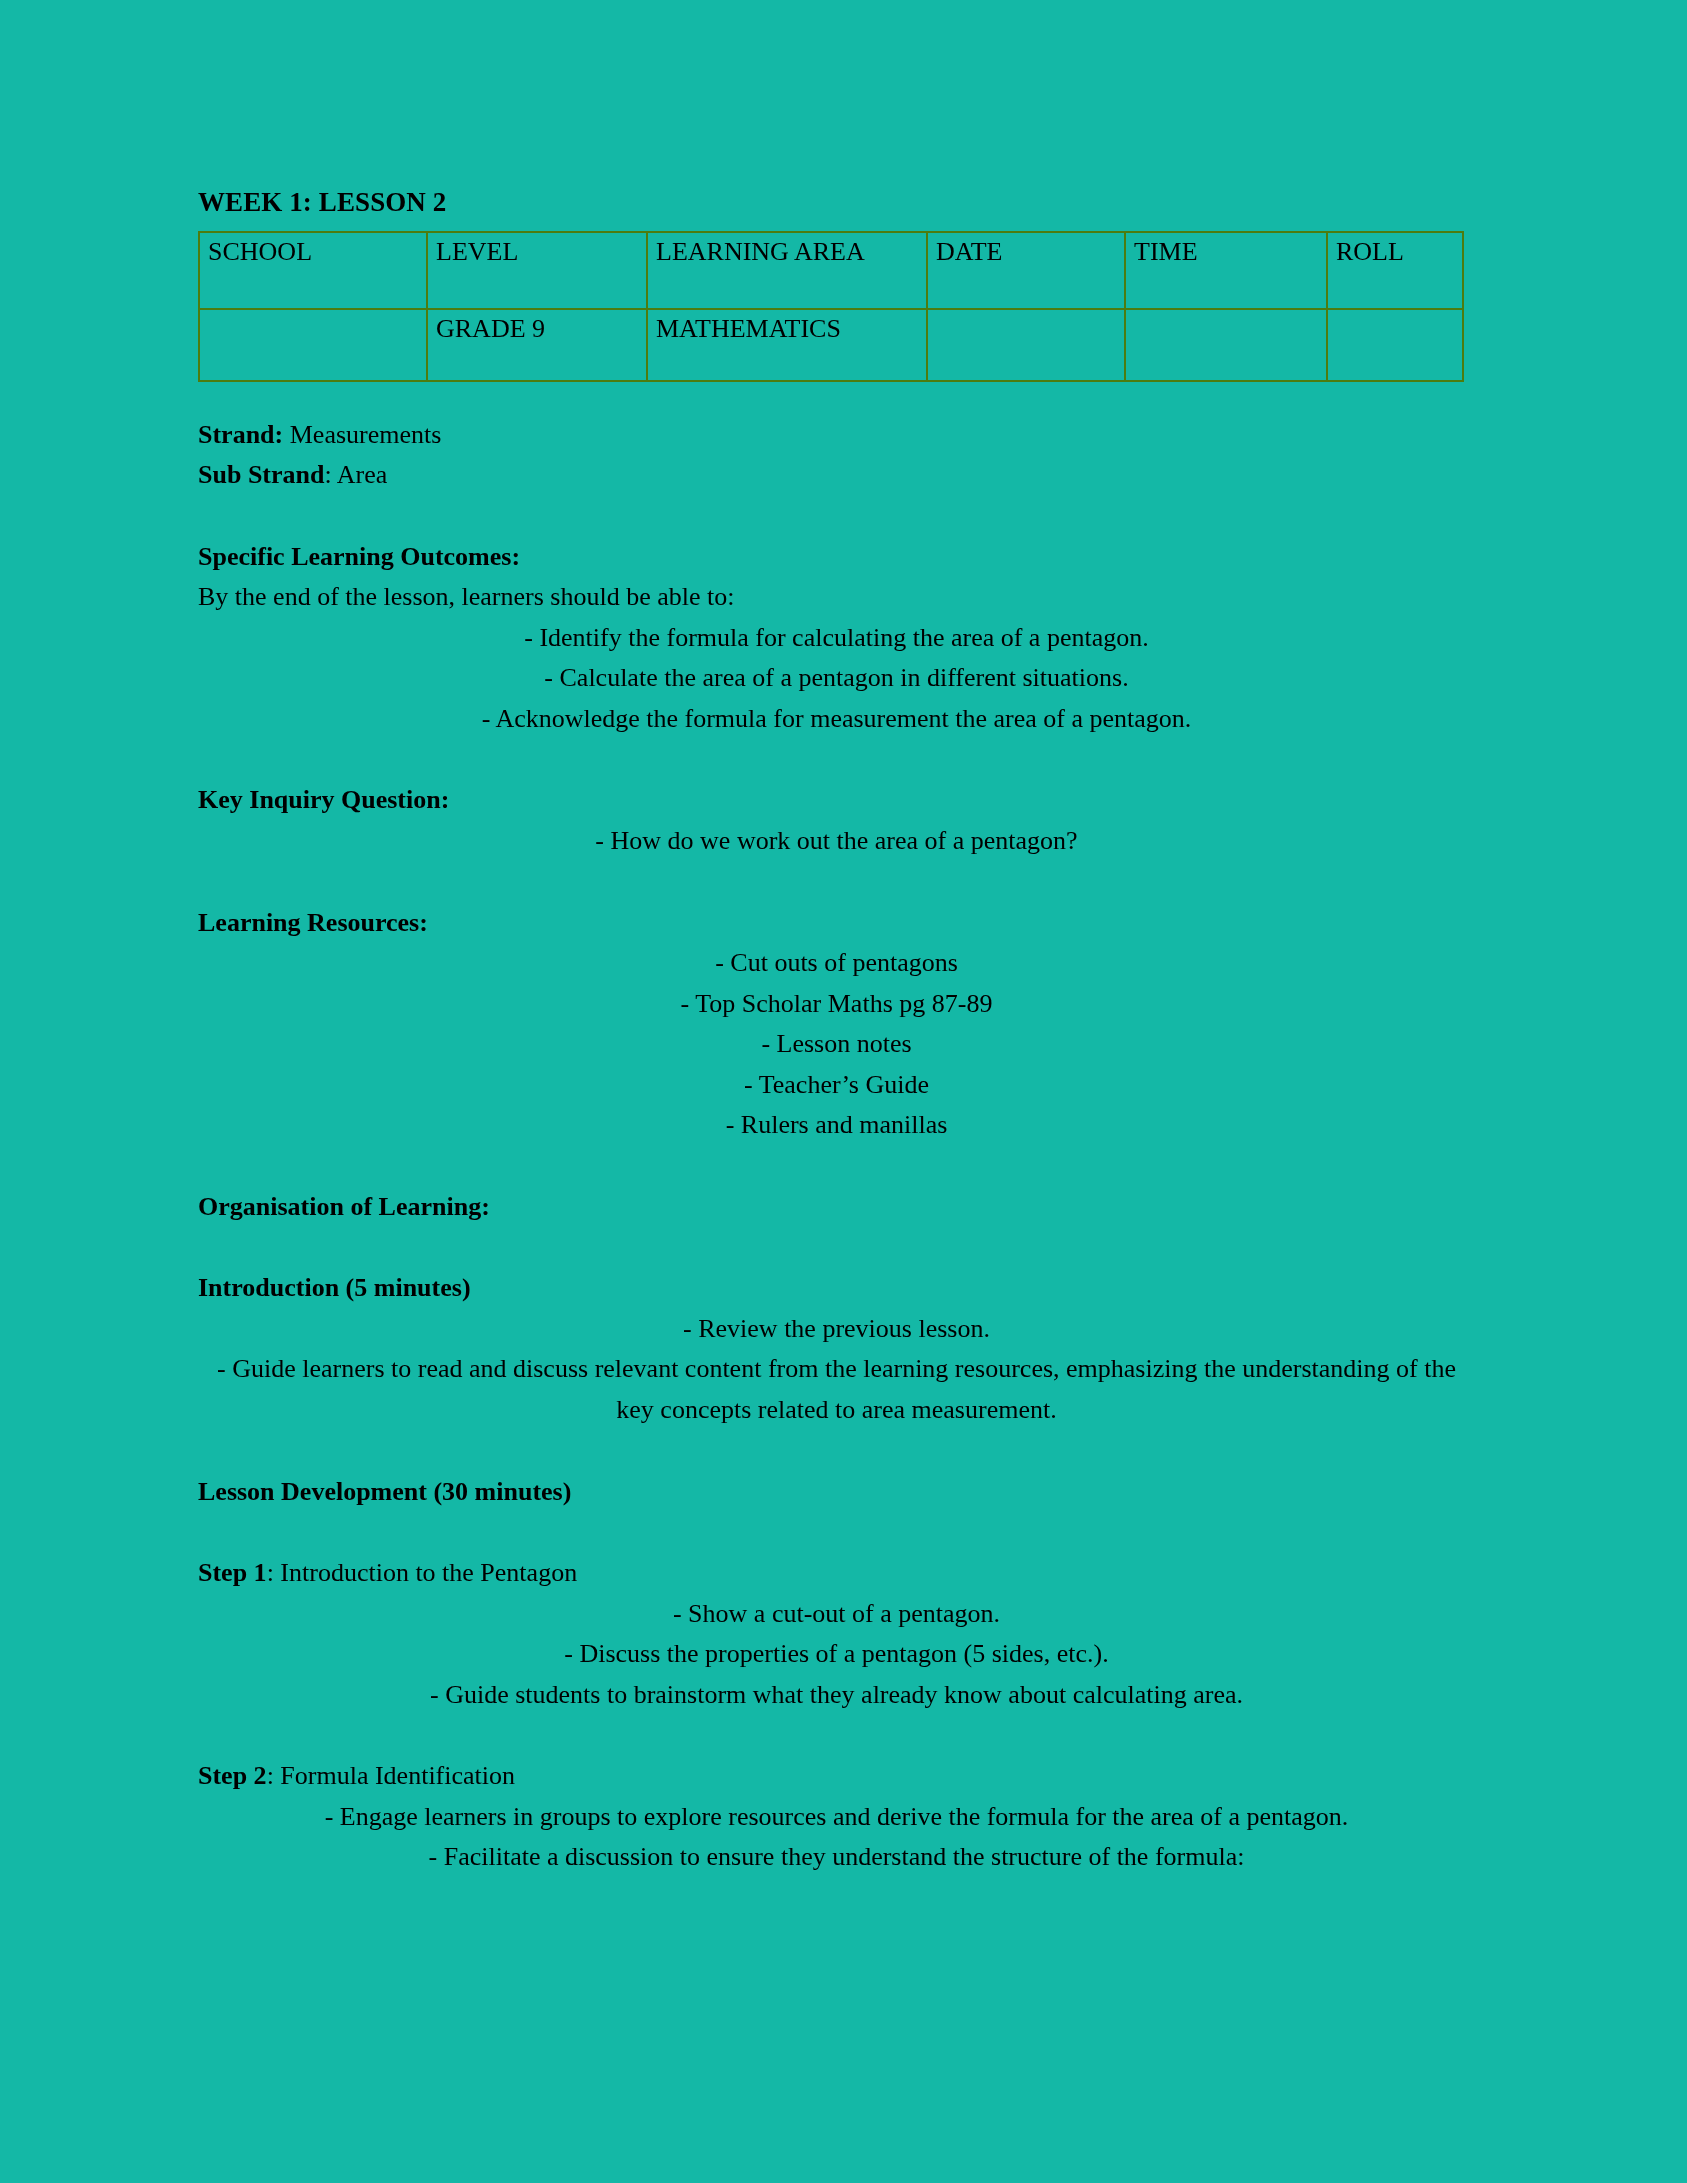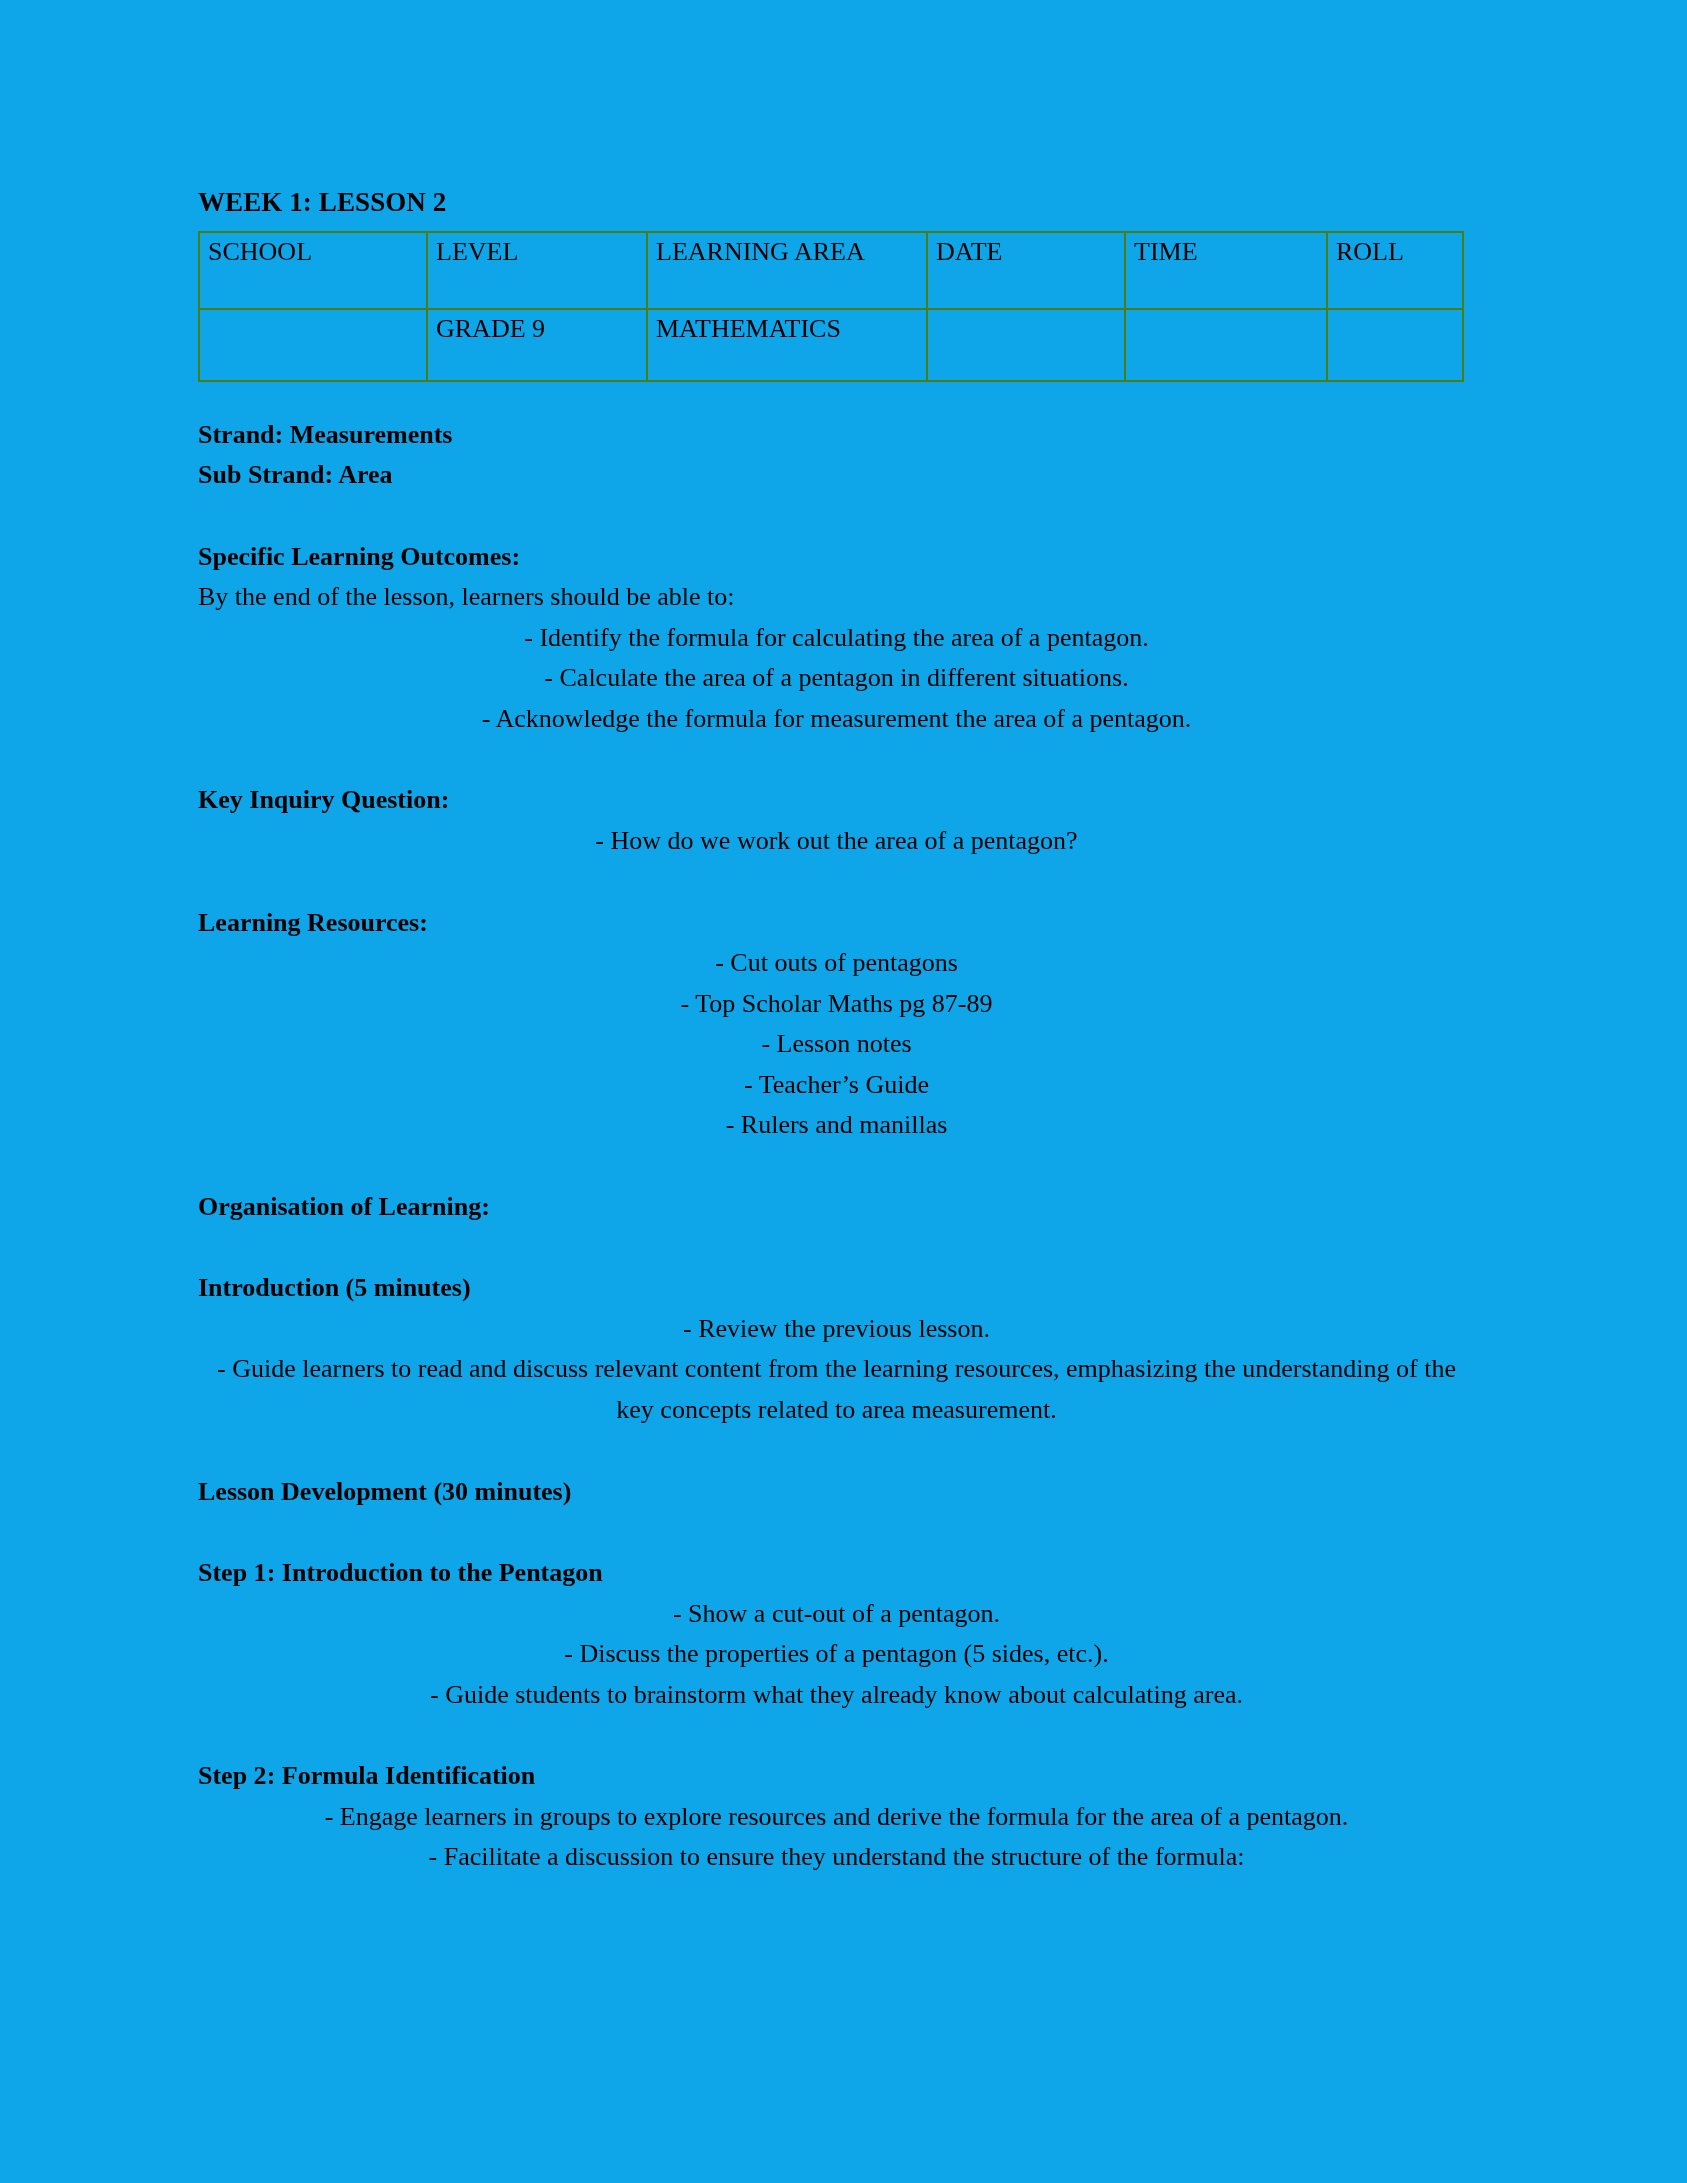--- a/index.html
+++ b/index.html
@@ -13,21 +13,21 @@
     height: 2183px;
     font-family: "Liberation Serif", "DejaVu Serif", serif;
     color: #000000;
     -webkit-font-smoothing: antialiased;
   }
 
   .page {
     position: relative;
     width: 1687px;
     height: 2183px;
-    background: #0ea5e9;
+    background: #14b8a6;
     box-sizing: border-box;
     padding: 189px 198px 0 198px;
   }
 
   .doc-title {
     font-size: 27px;
     font-weight: bold;
     line-height: 1.0;
     letter-spacing: 0.1px;
     margin: 0 0 14.6px 0;
@@ -66,21 +66,21 @@
   }
 
   .para {
     margin: 0;
     font-size: 26px;
     line-height: 1.56;
     max-width: 1274px;
   }
 
   .bold { font-weight: bold; }
-  .reg  { font-weight: bold; }
+  .reg  { font-weight: normal; }
 
   .heading {
     margin: 0;
     font-size: 26px;
     font-weight: bold;
     line-height: 1.56;
   }
   .gap-lg  { height: 41px; }
 
   .bullet-list { margin: 0; padding: 0; list-style: none; text-align: center; }

